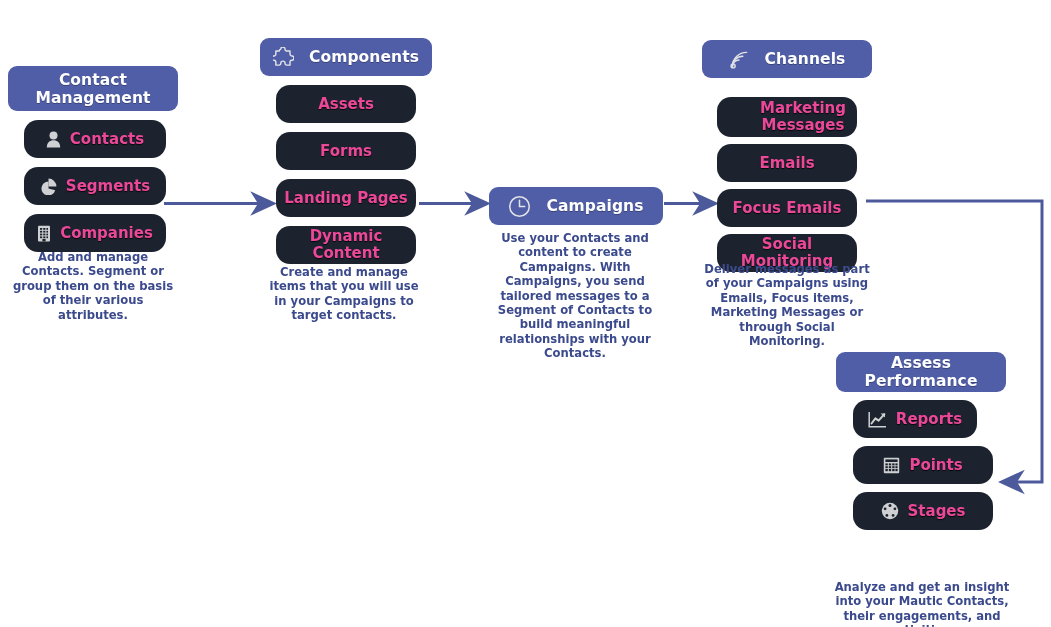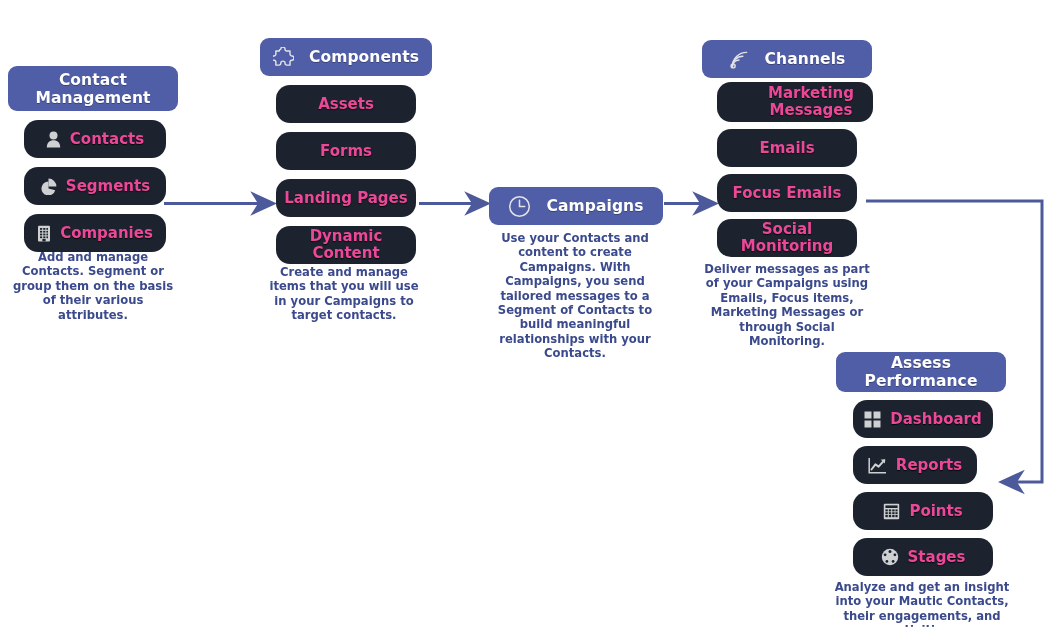--- a/index.html
+++ b/index.html
@@ -191,49 +191,38 @@
           <g fill="none" stroke="#e2e3e6" stroke-width="1.5" stroke-linecap="round">
             <path d="M3.5,18.5 A15,15 0 0 1 18.5,3.5"></path>
             <path d="M3.5,18.5 A11,11 0 0 1 14.5,7.5"></path>
             <path d="M3.5,18.5 A7,7 0 0 1 10.5,11.5"></path>
           </g>
           <circle cx="4.3" cy="17.7" r="2.1" fill="none" stroke="#e2e3e6" stroke-width="1.5"></circle>
         </svg>
       </span>
       <span class="ttl">Channels</span>
     </div>
-    <div class="item two-line" style="width:156px; height:40px; margin:4px 0 0 15px;padding-left:40px;">
+    <div class="item two-line" style="width:140px; height:40px; margin:19px 0 0 15px;padding-left:40px;">
       <span>Marketing Messages</span>
     </div>
     <div class="item" style="width:140px; height:38px; margin:7px 0 0 15px;">
       <span>Emails</span>
     </div>
     <div class="item" style="width:140px; height:38px; margin:7px 0 0 15px;">
       <span>Focus Emails</span>
     </div>
     <div class="item" style="width:140px; height:38px; margin:7px 0 0 15px;">
       <span>Social Monitoring</span>
     </div>
   </div>
   <div class="cap" style="left:702px; top:262px; width:170px;">Deliver messages as part of your Campaigns using Emails, Focus items, Marketing Messages or through Social Monitoring.</div>
 
   <div class="group" style="left:836px; top:352px; width:170px;">
     <div class="hdr" style="width:170px; height:40px;">
       <span class="ttl">Assess Performance</span>
-    </div>
-    <div class="item" style="width:140px; height:38px; margin:8px 0 0 17px;">
-      <span class="ico">
-        <svg width="17" height="17" viewBox="0 0 17 17">
-          <rect x="0.5" y="0.5" width="7" height="7" fill="#cfd0d2"></rect>
-          <rect x="9.5" y="0.5" width="7" height="7" fill="#cfd0d2"></rect>
-          <rect x="0.5" y="9.5" width="7" height="7" fill="#cfd0d2"></rect>
-          <rect x="9.5" y="9.5" width="7" height="7" fill="#cfd0d2"></rect>
-        </svg>
-      </span>
-      <span>Dashboard</span>
     </div>
     <div class="item" style="width:124px; height:38px; margin:8px 0 0 17px;">
       <span class="ico">
         <svg width="19" height="17" viewBox="0 0 19 17">
           <path d="M1.2,1 L1.2,15.8 L18,15.8" fill="none" stroke="#cfd0d2" stroke-width="1.5"></path>
           <path d="M3.5,12.5 L7.4,7.4 L10.6,9.6 L16.4,3.2" fill="none" stroke="#cfd0d2" stroke-width="2" stroke-linejoin="round" stroke-linecap="round"></path>
           <path d="M12.6,2.6 L17,2.6 L17,6.6 Z" fill="#cfd0d2"></path>
         </svg>
       </span>
       <span>Reports</span>

